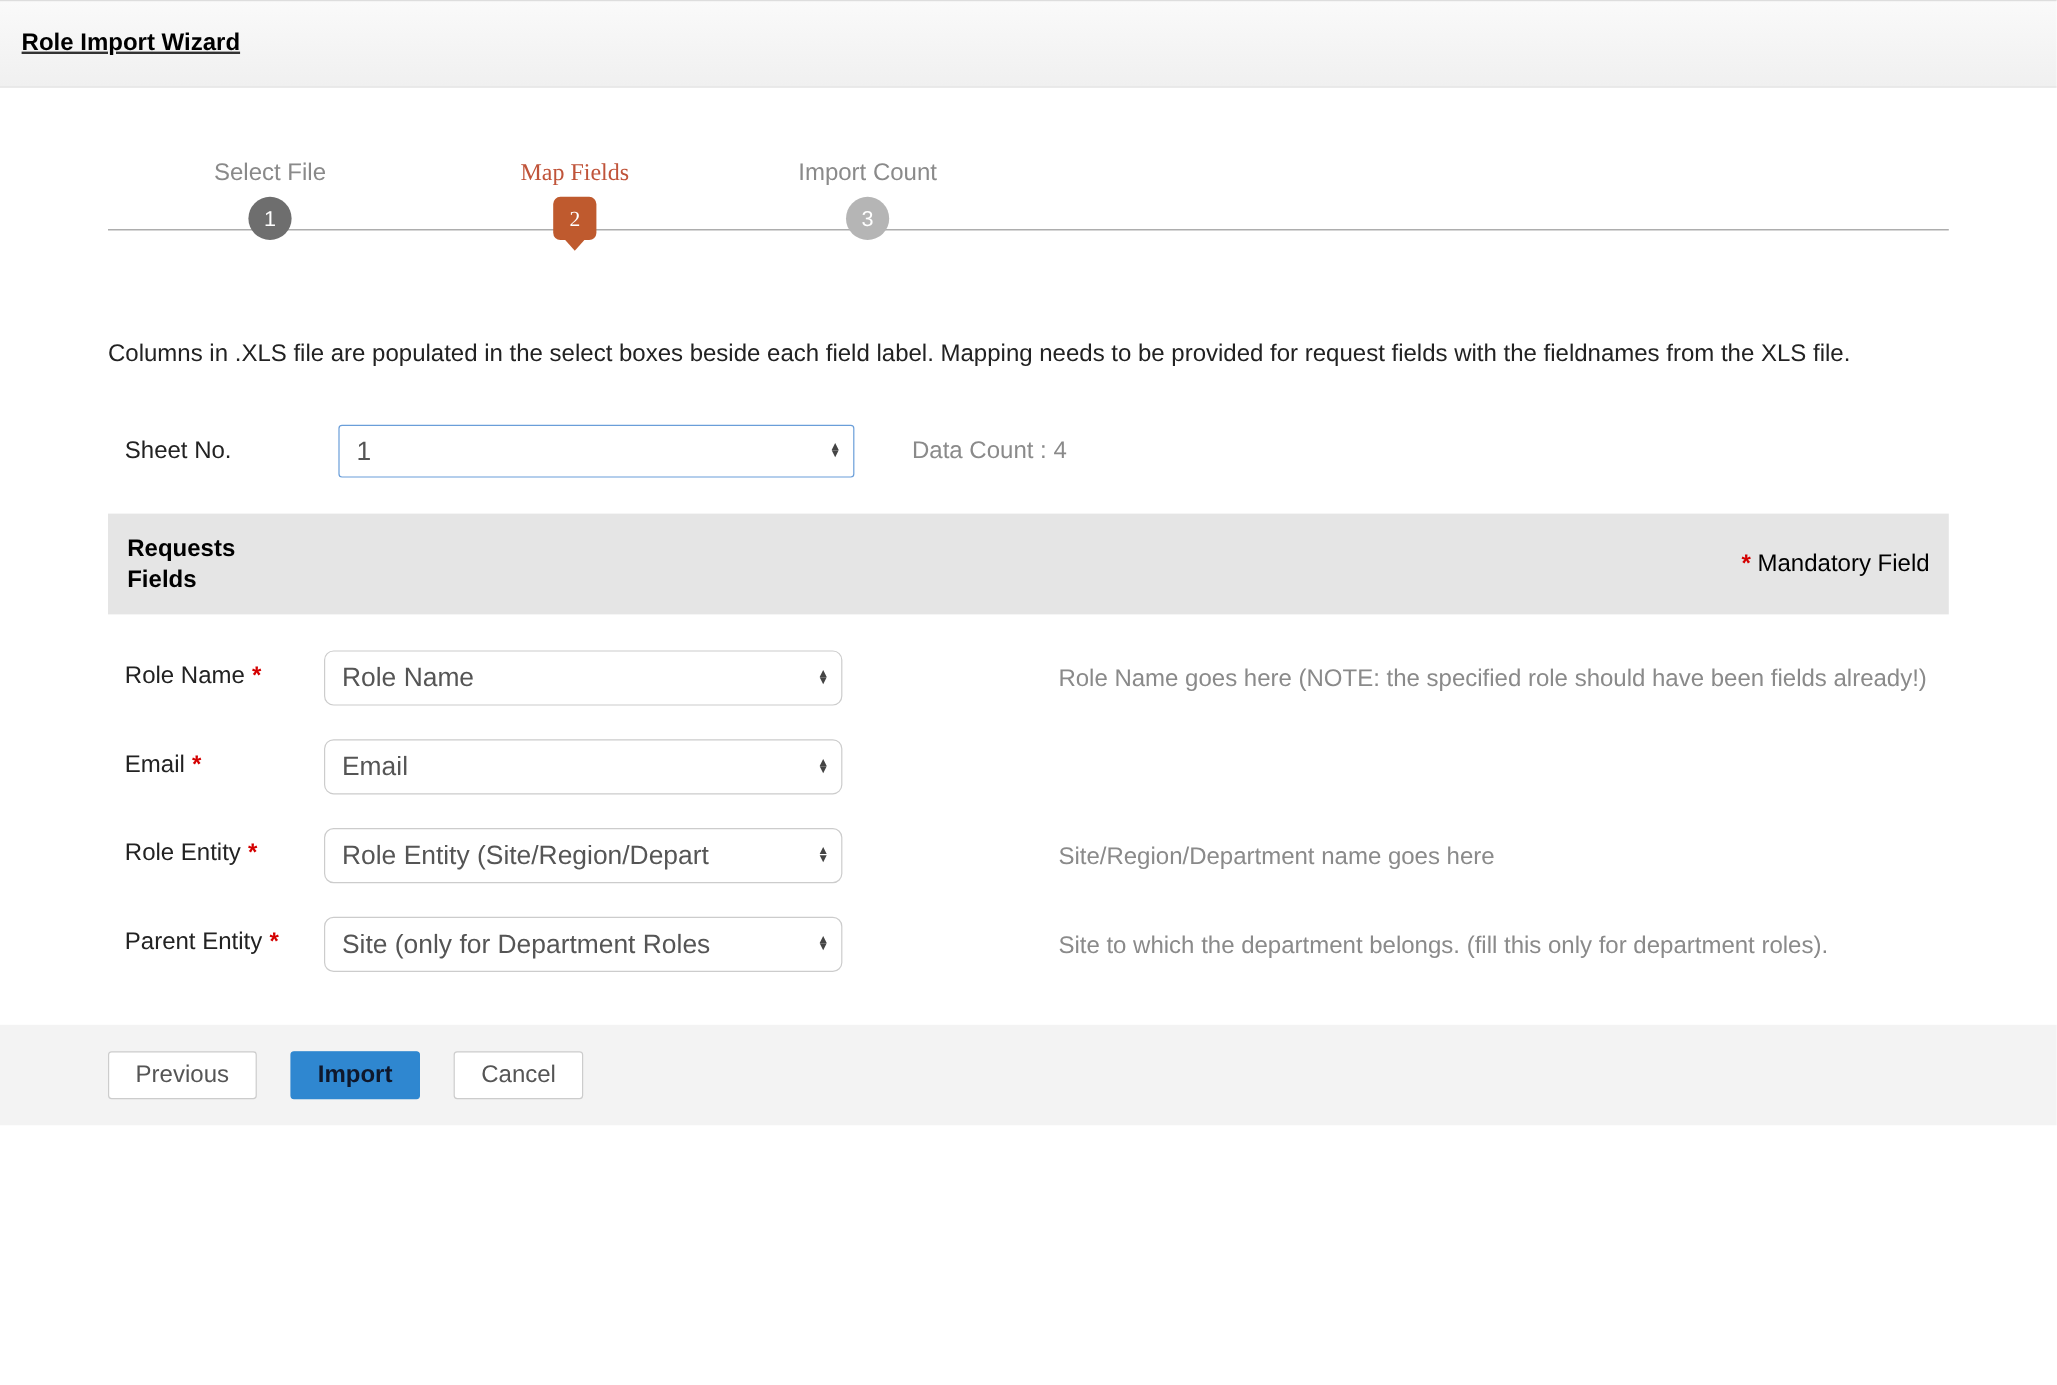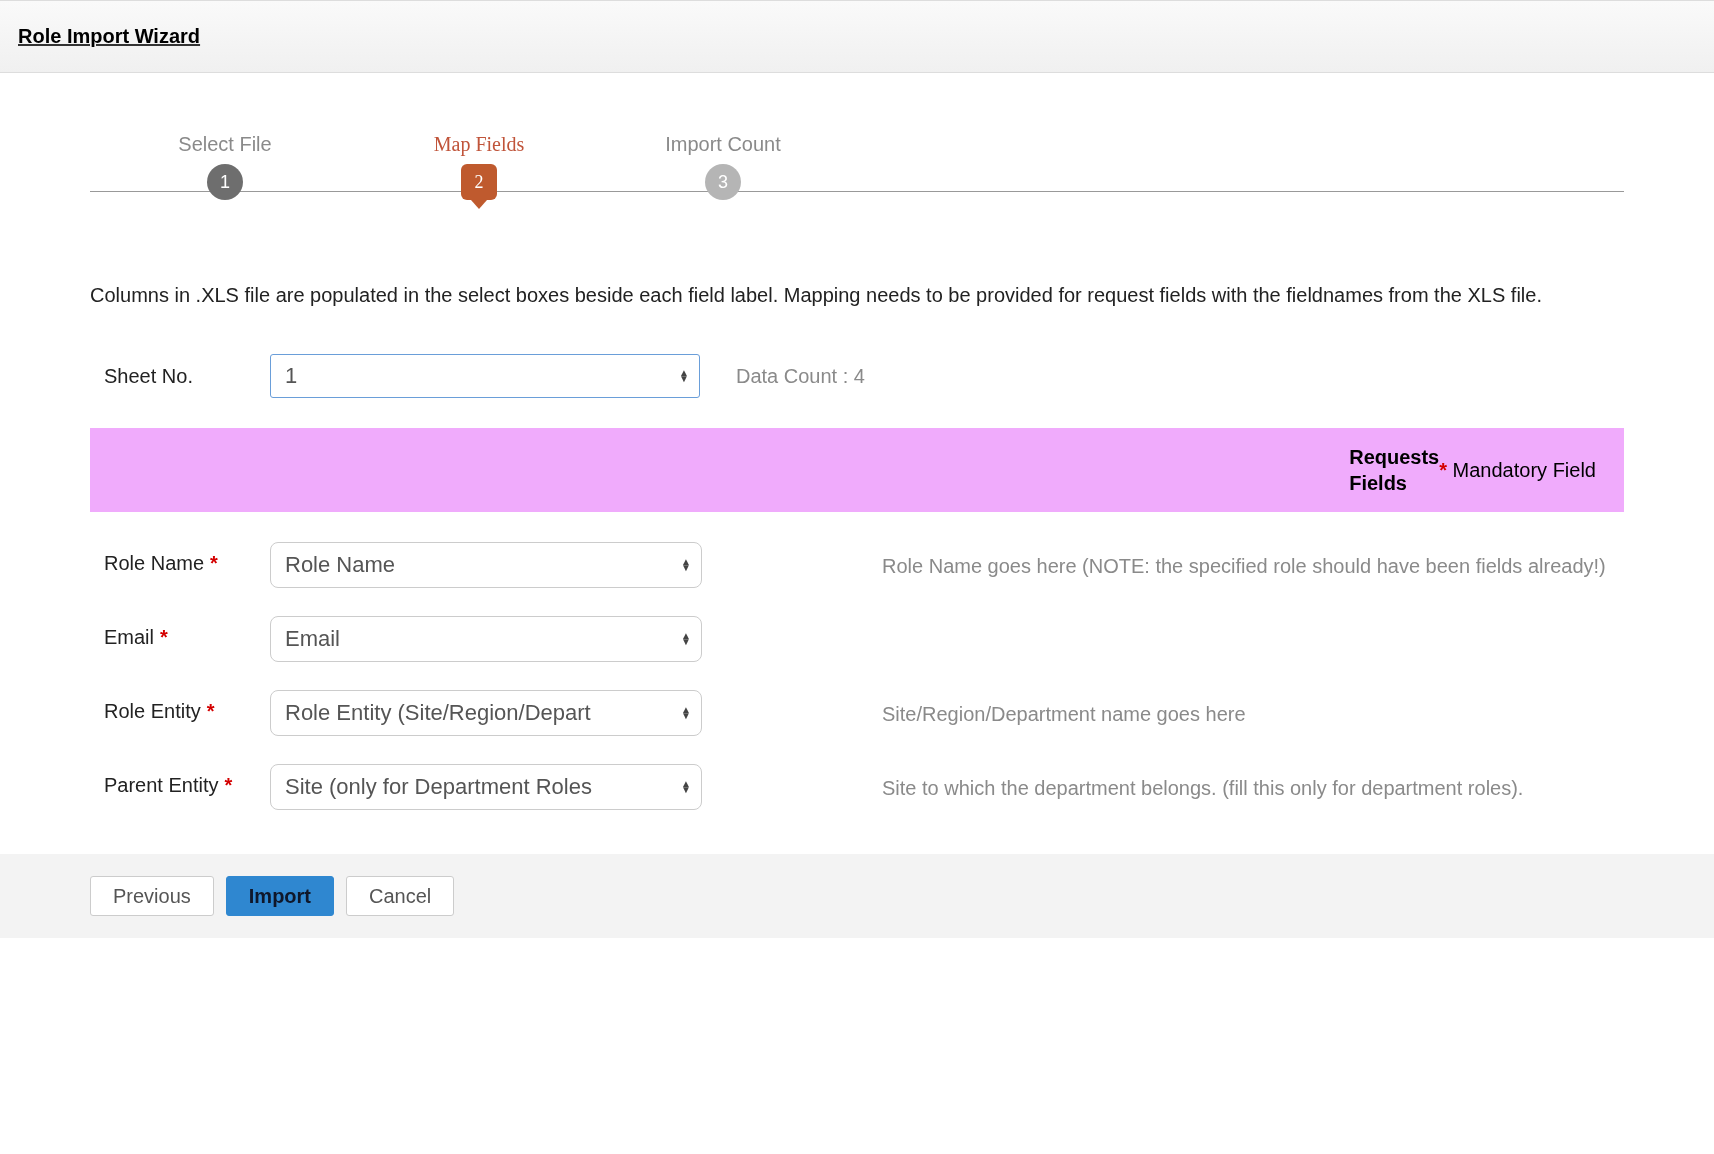--- a/index.html
+++ b/index.html
@@ -38,37 +38,37 @@
     }
     .step-marker.active::after {
       content: ''; position: absolute; bottom: -9px; left: 50%; transform: translateX(-50%);
       width: 0; height: 0; border-left: 8px solid transparent; border-right: 8px solid transparent;
       border-top: 9px solid #bf5a2e;
     }
     
     .instructions { font-size: 20px; line-height: 1.5; margin-bottom: 44px; color: #222; }
     
     
-    .sheet-row { display: flex; align-items: center; margin-bottom: 30px; gap: 0; }
+    .sheet-row { display: flex; align-items: center; margin-bottom: 30px; gap: 12px; }
     .sheet-label { width: 180px; font-size: 20px; color: #222; padding-left: 14px; }
     .sheet-select {
       width: 430px; height: 44px; border: 1.5px solid #6a9ed9; border-radius: 3px;
       padding-left: 14px; display: flex; align-items: center; font-size: 22px; color: #555;
       position: relative; background: #fff;
     }
     .select-arrows {
       position: absolute; right: 10px; top: 50%; transform: translateY(-50%);
       display: flex; flex-direction: column; line-height: 6px; color: #444; font-size: 10px;
     }
     .data-count { margin-left: 36px; color: #8a8a8a; font-size: 20px; }
     
     
     .fields-header {
-      background: #f0abfc; padding: 16px 28px;
-      display: flex; justify-content: flex-end; align-items: center;
+      background: #e5e5e5; padding: 16px 16px;
+      display: flex; justify-content: space-between; align-items: center;
       margin-bottom: 30px;
     }
     .fields-header-title { font-weight: bold; font-size: 20px; line-height: 1.3; color: #000; }
     .mandatory-note { font-size: 20px; color: #000; }
     .red-star { color: #d40000; font-weight: bold; }
     
     
     .field-row { display: flex; align-items: flex-start; margin-bottom: 28px; }
     .field-label { width: 180px; padding-top: 10px; font-size: 20px; color: #222; padding-left: 14px; }
     .field-label .red-star { margin-left: 6px; }
@@ -76,21 +76,21 @@
       width: 432px; height: 46px; border: 1px solid #ccc; border-radius: 8px;
       padding-left: 14px; display: flex; align-items: center; font-size: 22px; color: #555;
       position: relative; background: #fff; overflow: hidden;
     }
     .field-select .sel-text { white-space: nowrap; overflow: hidden; text-overflow: clip; max-width: 370px; }
     .field-hint { flex: 1; padding-left: 180px; padding-top: 10px; color: #8a8a8a; font-size: 20px; line-height: 1.4; }
     
     
     .footer {
       background: #f3f3f3; margin-top: 44px; padding: 22px 90px;
-      display: flex; gap: 12px;
+      display: flex; gap: 28px;
     }
     .btn {
       height: 40px; padding: 0 22px; border: 1px solid #ccc; border-radius: 3px;
       background: #fff; color: #555; font-size: 20px; cursor: pointer;
       display: inline-flex; align-items: center; justify-content: center;
     }
     .btn.primary { background: #2f87d0; border-color: #2f87d0; color: #0f172a; font-weight: bold; }
   </style>
 </head>
 <body>

